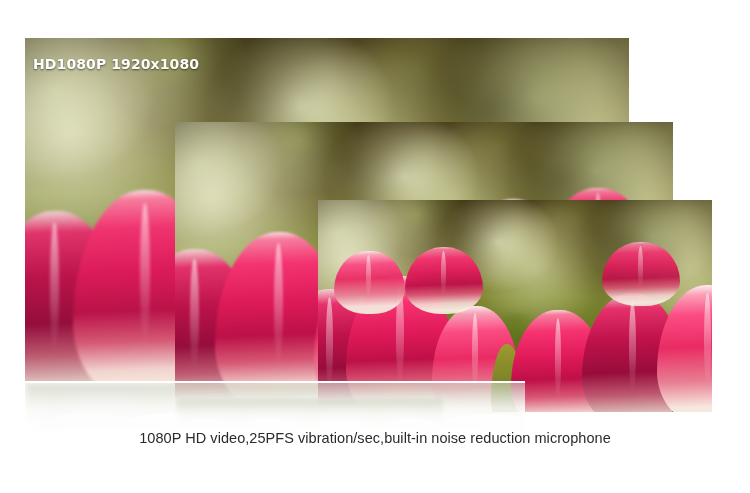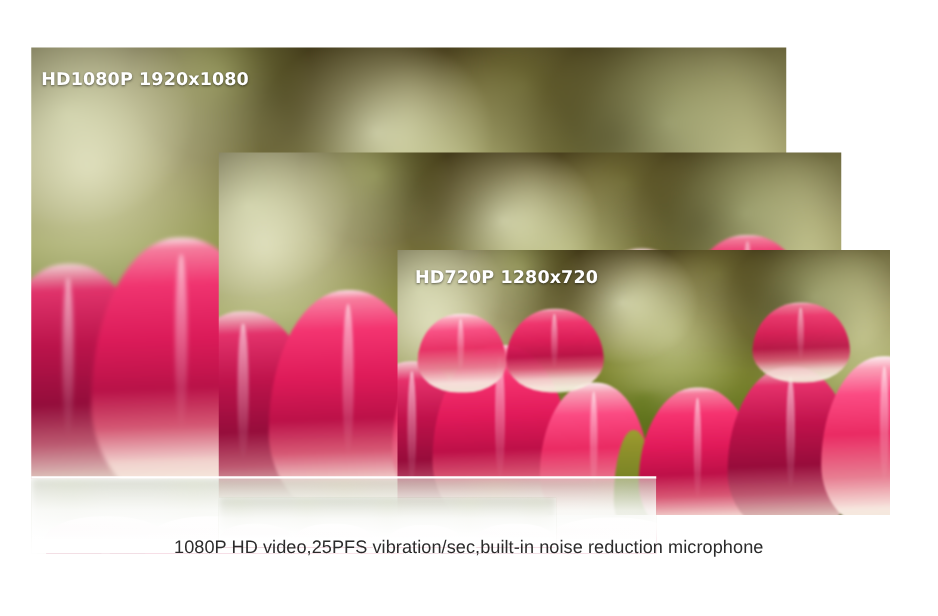--- a/index.html
+++ b/index.html
@@ -310,21 +310,20 @@
         <div class="leaf" style="left:44%;  top:68%; width:8%;  height:38%;"></div>
         <div class="tulip" style="left:49%;  top:52%; width:24%; height:58%;"></div>
         <div class="tulip dark" style="left:67%;  top:44%; width:26%; height:64%;"></div>
         <div class="tulip pale" style="left:86%;  top:40%; width:26%; height:66%;"></div>
 
         <div class="tulip pale" style="left:4%;   top:24%; width:18%; height:30%; opacity:0.95;"></div>
         <div class="tulip" style="left:22%;  top:22%; width:20%; height:32%; opacity:0.95;"></div>
         <div class="tulip" style="left:72%;  top:20%; width:20%; height:30%; opacity:0.9;"></div>
       </div>
     </div>
-    <span class="res-label" style="left:14px; top:14px;">HD720P 1280x720</span>
   </div>
 
   <div class="edge-line" id="edge-1080"></div>
 
   <div class="reflection" id="refl-1080">
     <div class="mirror">
       <div class="bg-stems" style="height:100%; bottom:auto; top:0;"></div>
       <div class="tulip dark" style="left:2%;  top:-40%; width:20%; height:90%;"></div>
       <div class="tulip" style="left:18%; top:-46%; width:22%; height:96%;"></div>
       <div class="tulip pale" style="left:40%; top:-40%; width:20%; height:88%;"></div>

